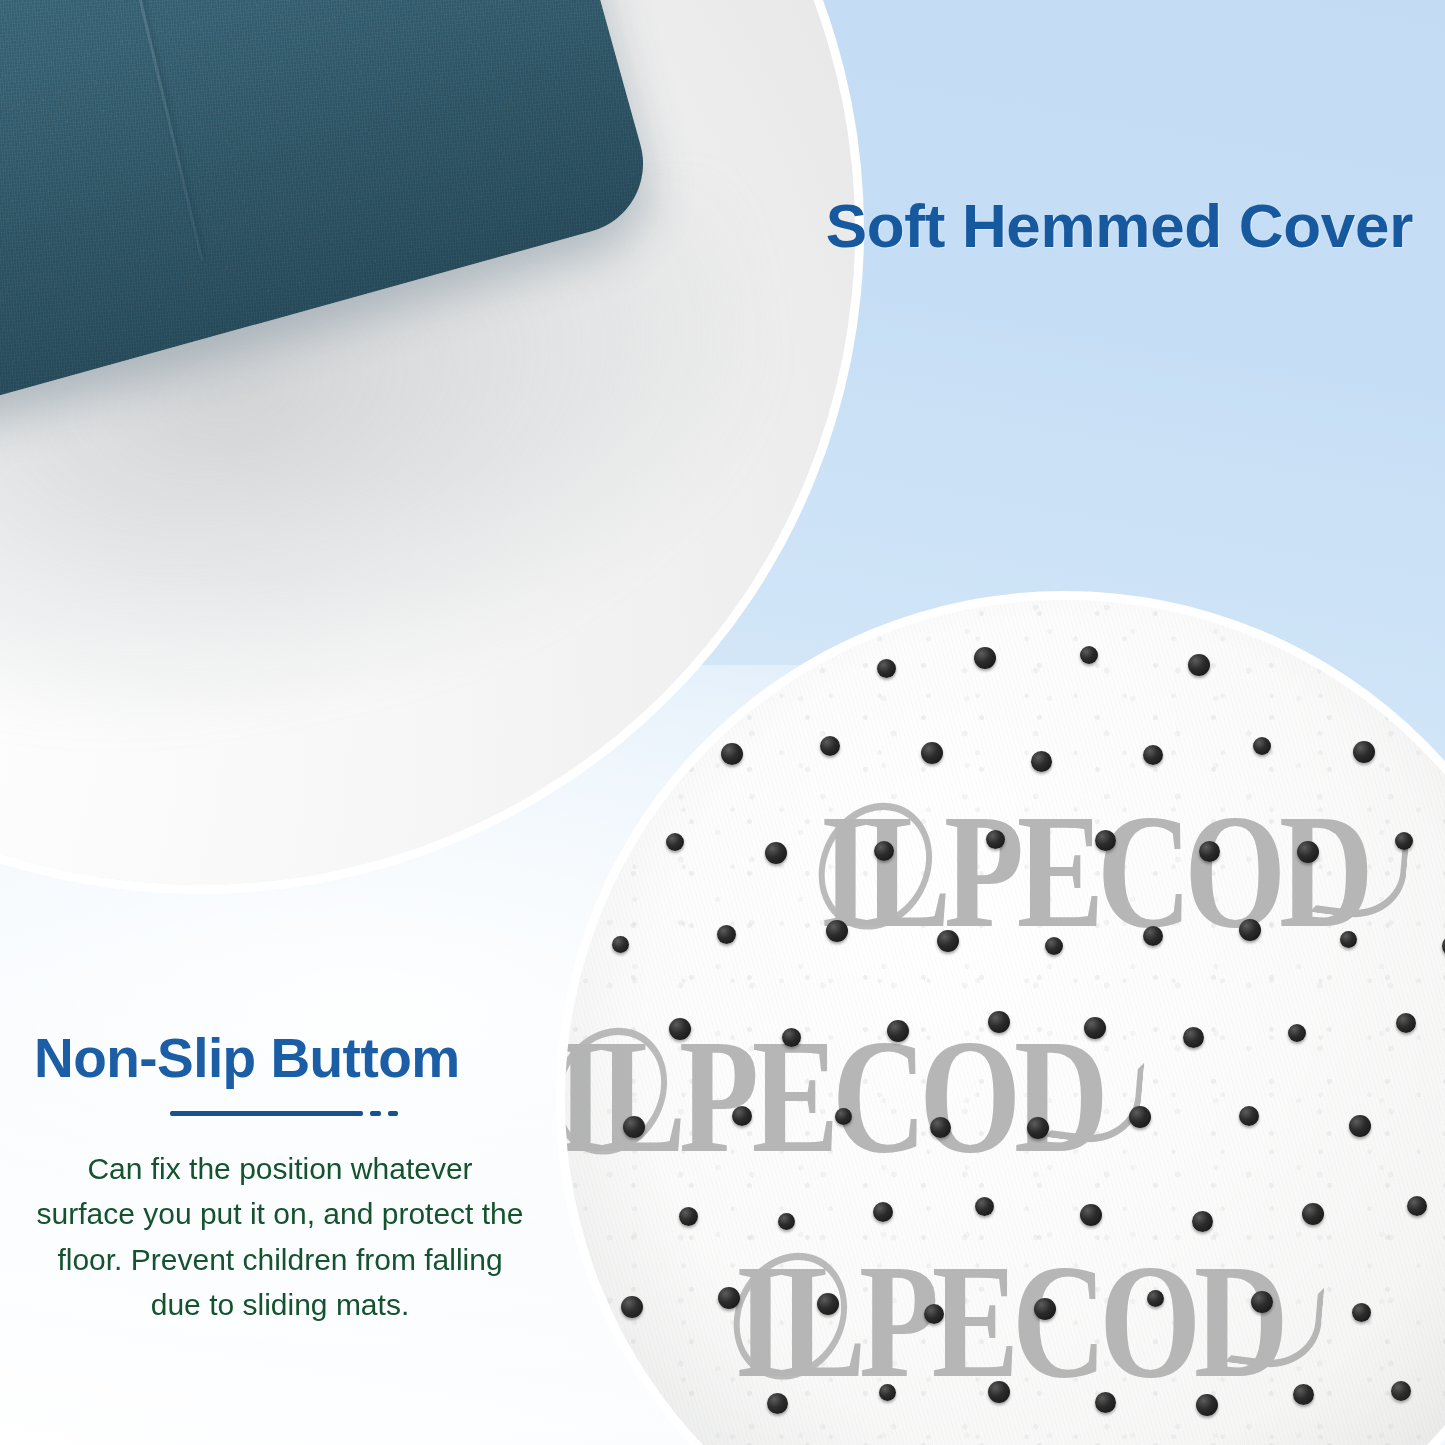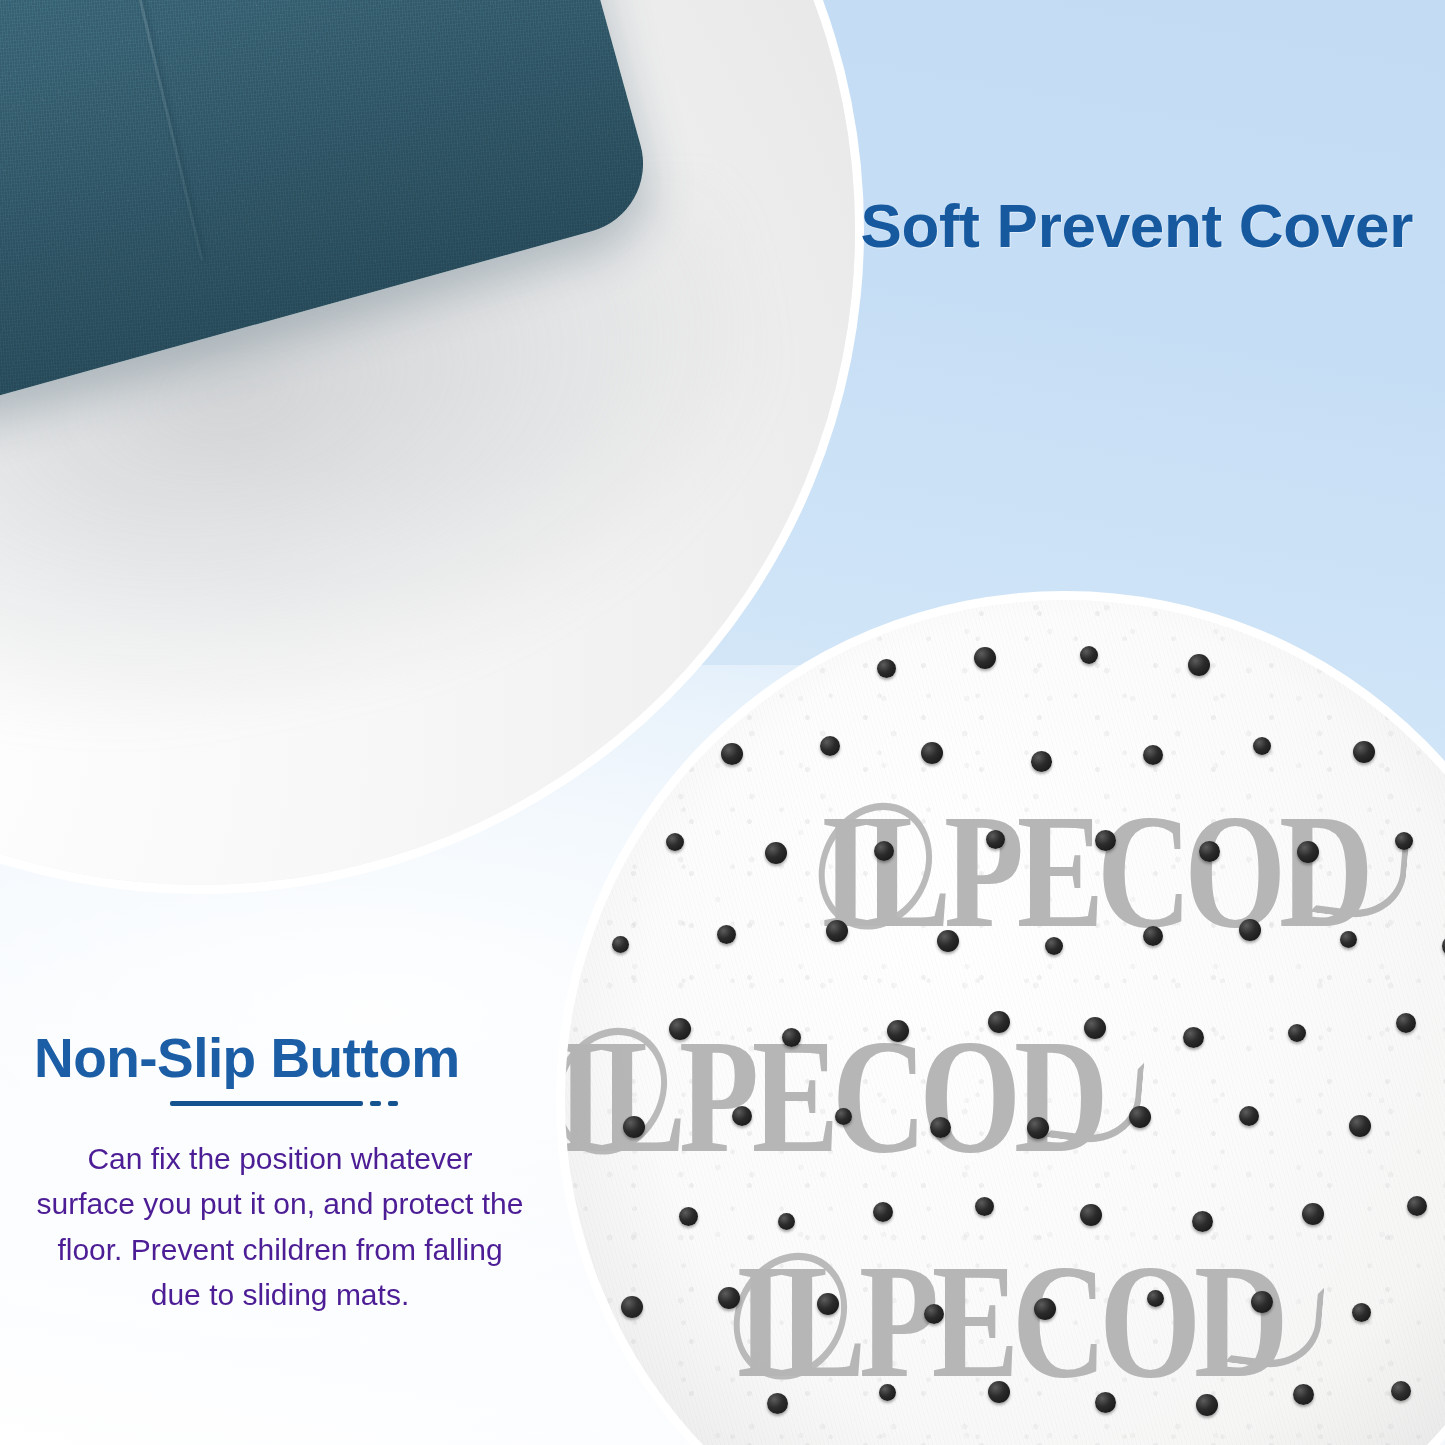--- a/index.html
+++ b/index.html
@@ -178,32 +178,32 @@
   
   .feature{
     position:absolute;left:20px;top:1028px;width:520px;
   }
   .feature-title{
     color:#1b5ea6;
     font-size:55px;
     font-weight:700;
     letter-spacing:-.01em;
     line-height:1.1;
-    margin:0 0 12px 14px;
+    margin:0 0 22px 14px;
     white-space:nowrap;
   }
   .divider{
     display:flex;align-items:center;gap:7px;
     margin:0 0 30px 150px;
   }
   .divider .rule{width:193px;height:5px;background:#14538f;border-radius:2px;}
   .divider .dash{width:11px;height:5px;background:#14538f;border-radius:2px;}
   .divider .dash.small{width:10px;}
   .feature-body{
-    color:#4c1d95;
+    color:#14532d;
     font-size:30px;
     line-height:1.52;
     text-align:center;
     margin:8px;
     padding:0 8px;
   }
 </style>
 </head>
 <body>
 
@@ -310,21 +310,21 @@
         <span class="dot" style="width: 22px; height: 22px; left: 422.57px; top: 780.587px;"></span>
         <span class="dot" style="width: 21px; height: 21px; left: 530.495px; top: 791.942px;"></span>
         <span class="dot" style="width: 22px; height: 22px; left: 631.019px; top: 793.876px;"></span>
         <span class="dot" style="width: 21px; height: 21px; left: 728.26px; top: 783.776px;"></span>
         <span class="dot" style="width: 20px; height: 20px; left: 826.383px; top: 780.735px;"></span>
       </div>
     <div class="mat-vignette"></div>
   </div>
 
   <div class="headline">
-    <div>Soft Prevent Cover</div>
+    <div>Soft Hemmed Cover</div>
   </div>
 
   <div class="feature">
     <div class="feature-title">Non-Slip Buttom</div>
     <div class="divider">
       <span class="rule"></span>
       <span class="dash"></span>
       <span class="dash small"></span>
     </div>
     <p class="feature-body">Can fix the position whatever surface you put it on, and protect the floor. Prevent children from falling due to sliding mats.</p>

